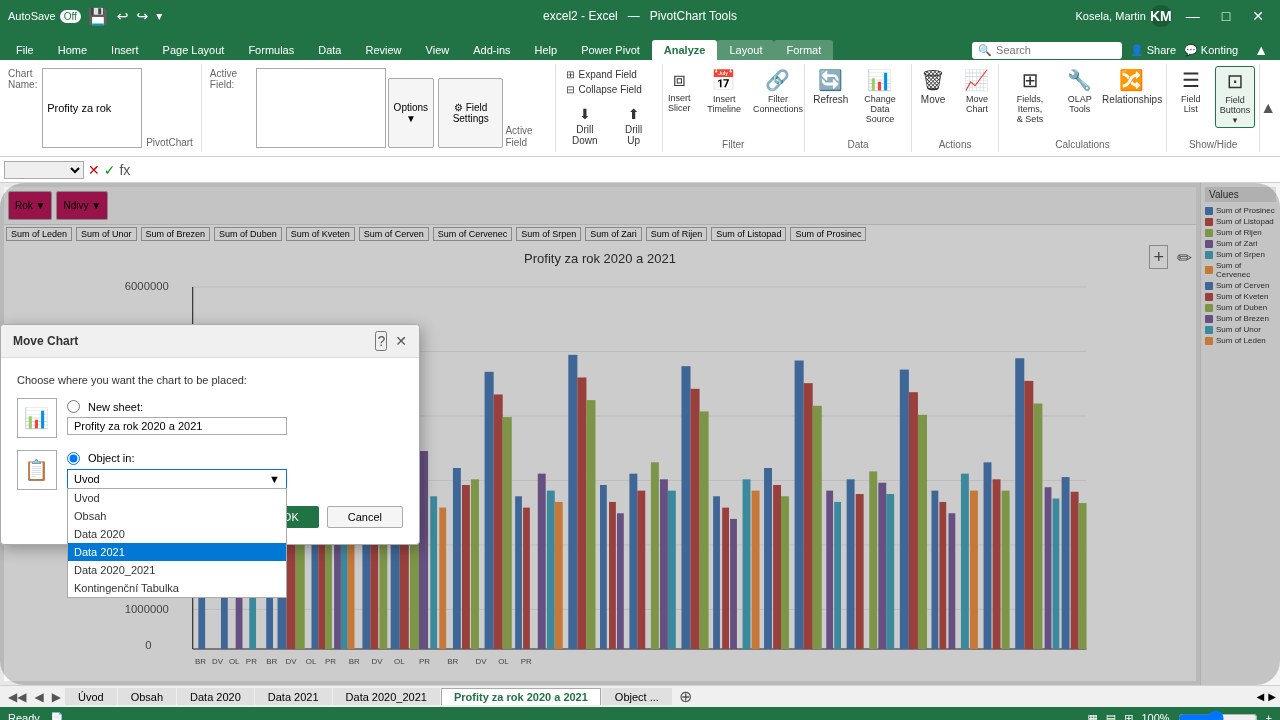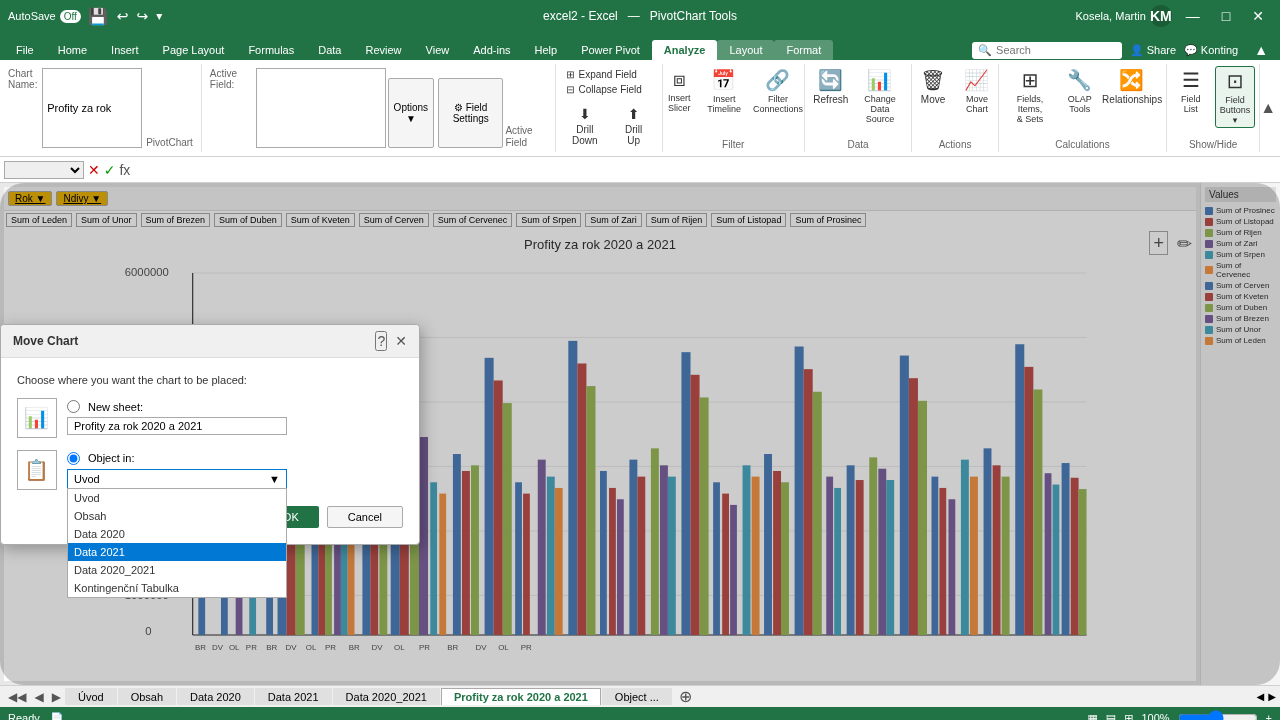--- a/index.html
+++ b/index.html
@@ -158,29 +158,28 @@
     .chart-header {
       display: flex;
       gap: 4px;
       padding: 4px;
       background: #f5f5f5;
       border-bottom: 1px solid #ddd;
       align-items: center;
     }
     .filter-pill {
       border: 1px solid #aaa;
-      background: #eab308;
-      padding: 1px 6px;
+      background: #be185d;
+      padding: 8px 6px;
       font-size: 10px;
       border-radius: 2px;
       cursor: pointer;
       display: flex;
       align-items: center;
       gap: 2px;
-      text-decoration: underline;
     }
 
     .pivot-chart-area {
       padding: 4px;
       position: relative;
       height: calc(100% - 30px);
     }
 
     .chart-title-text {
       text-align: center;

